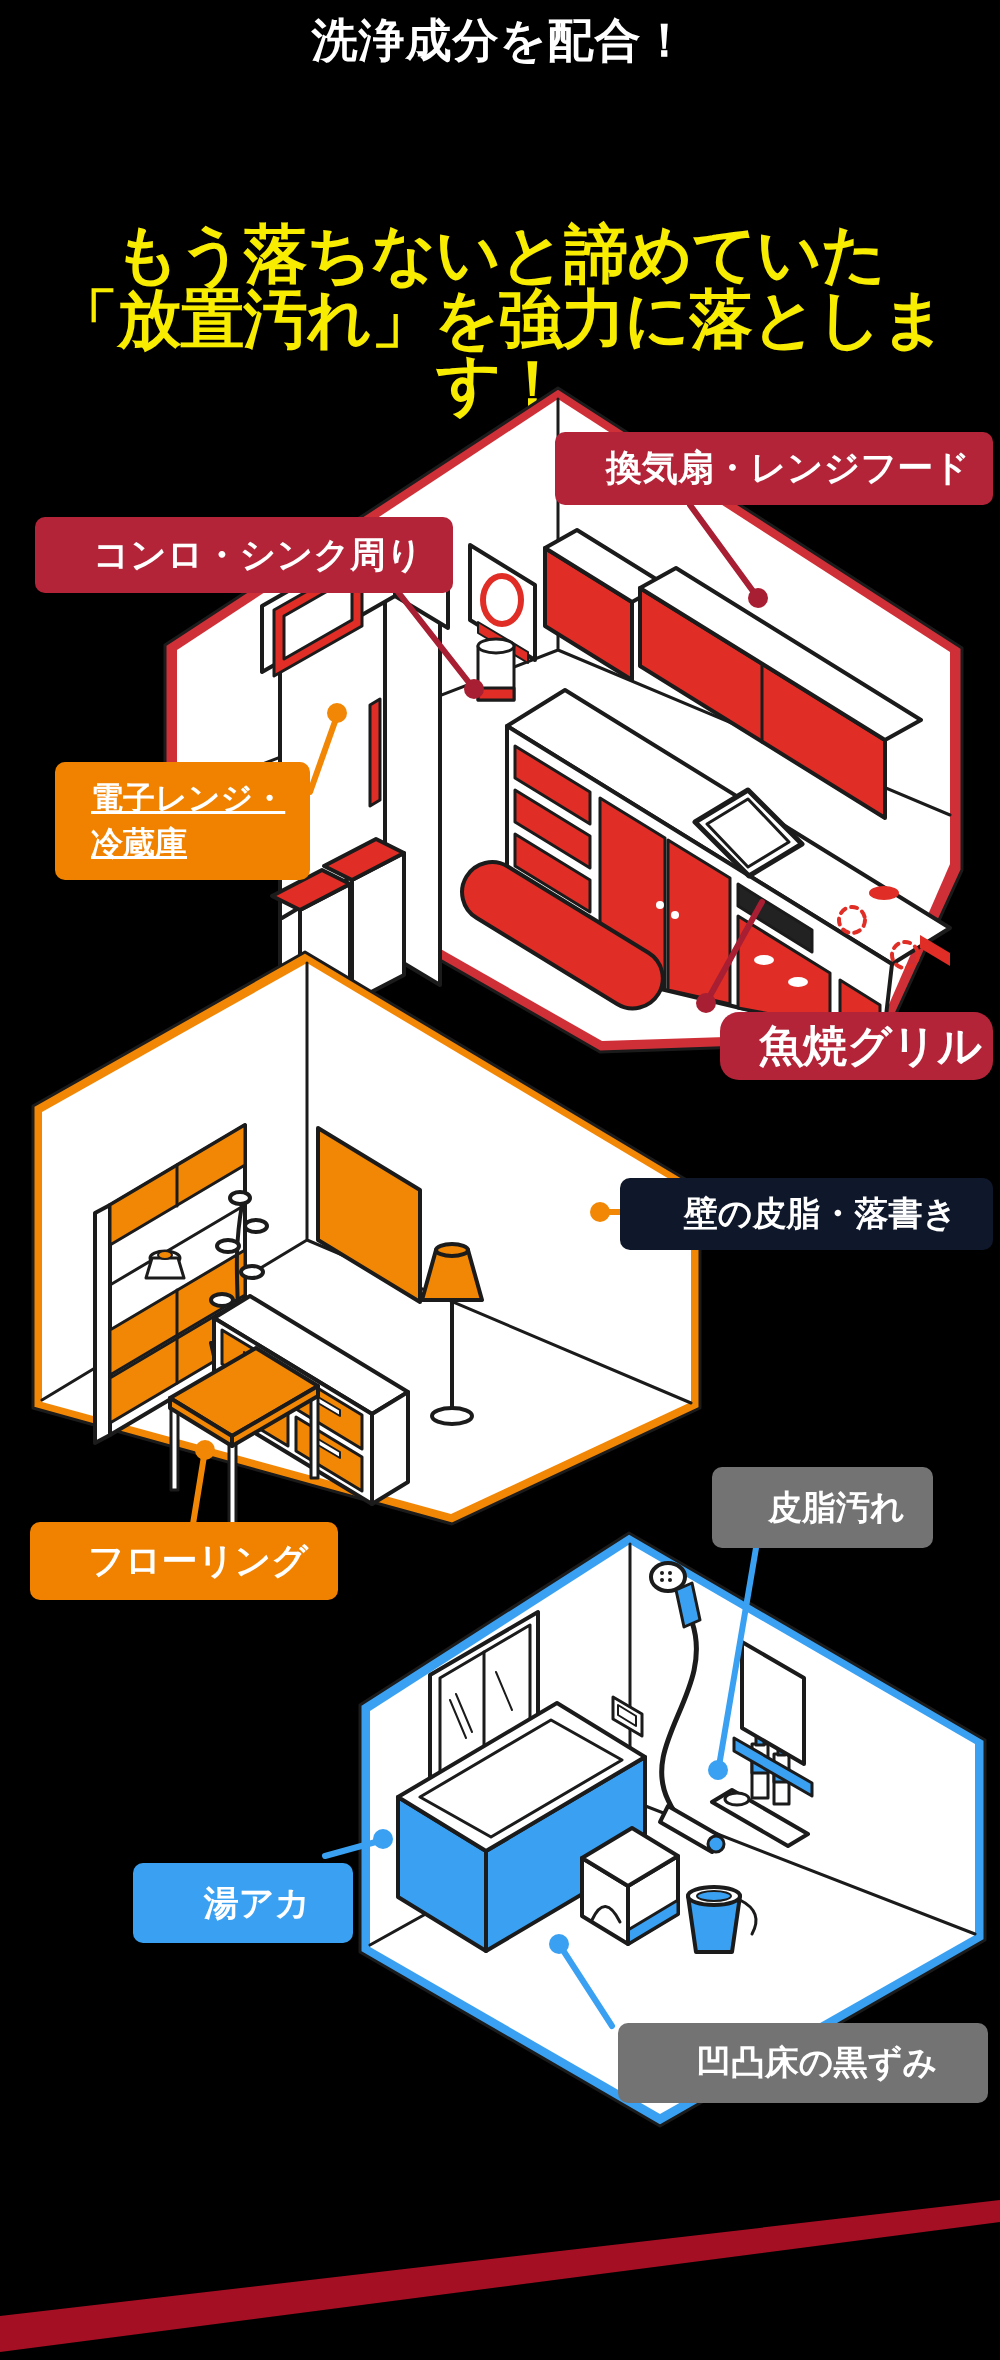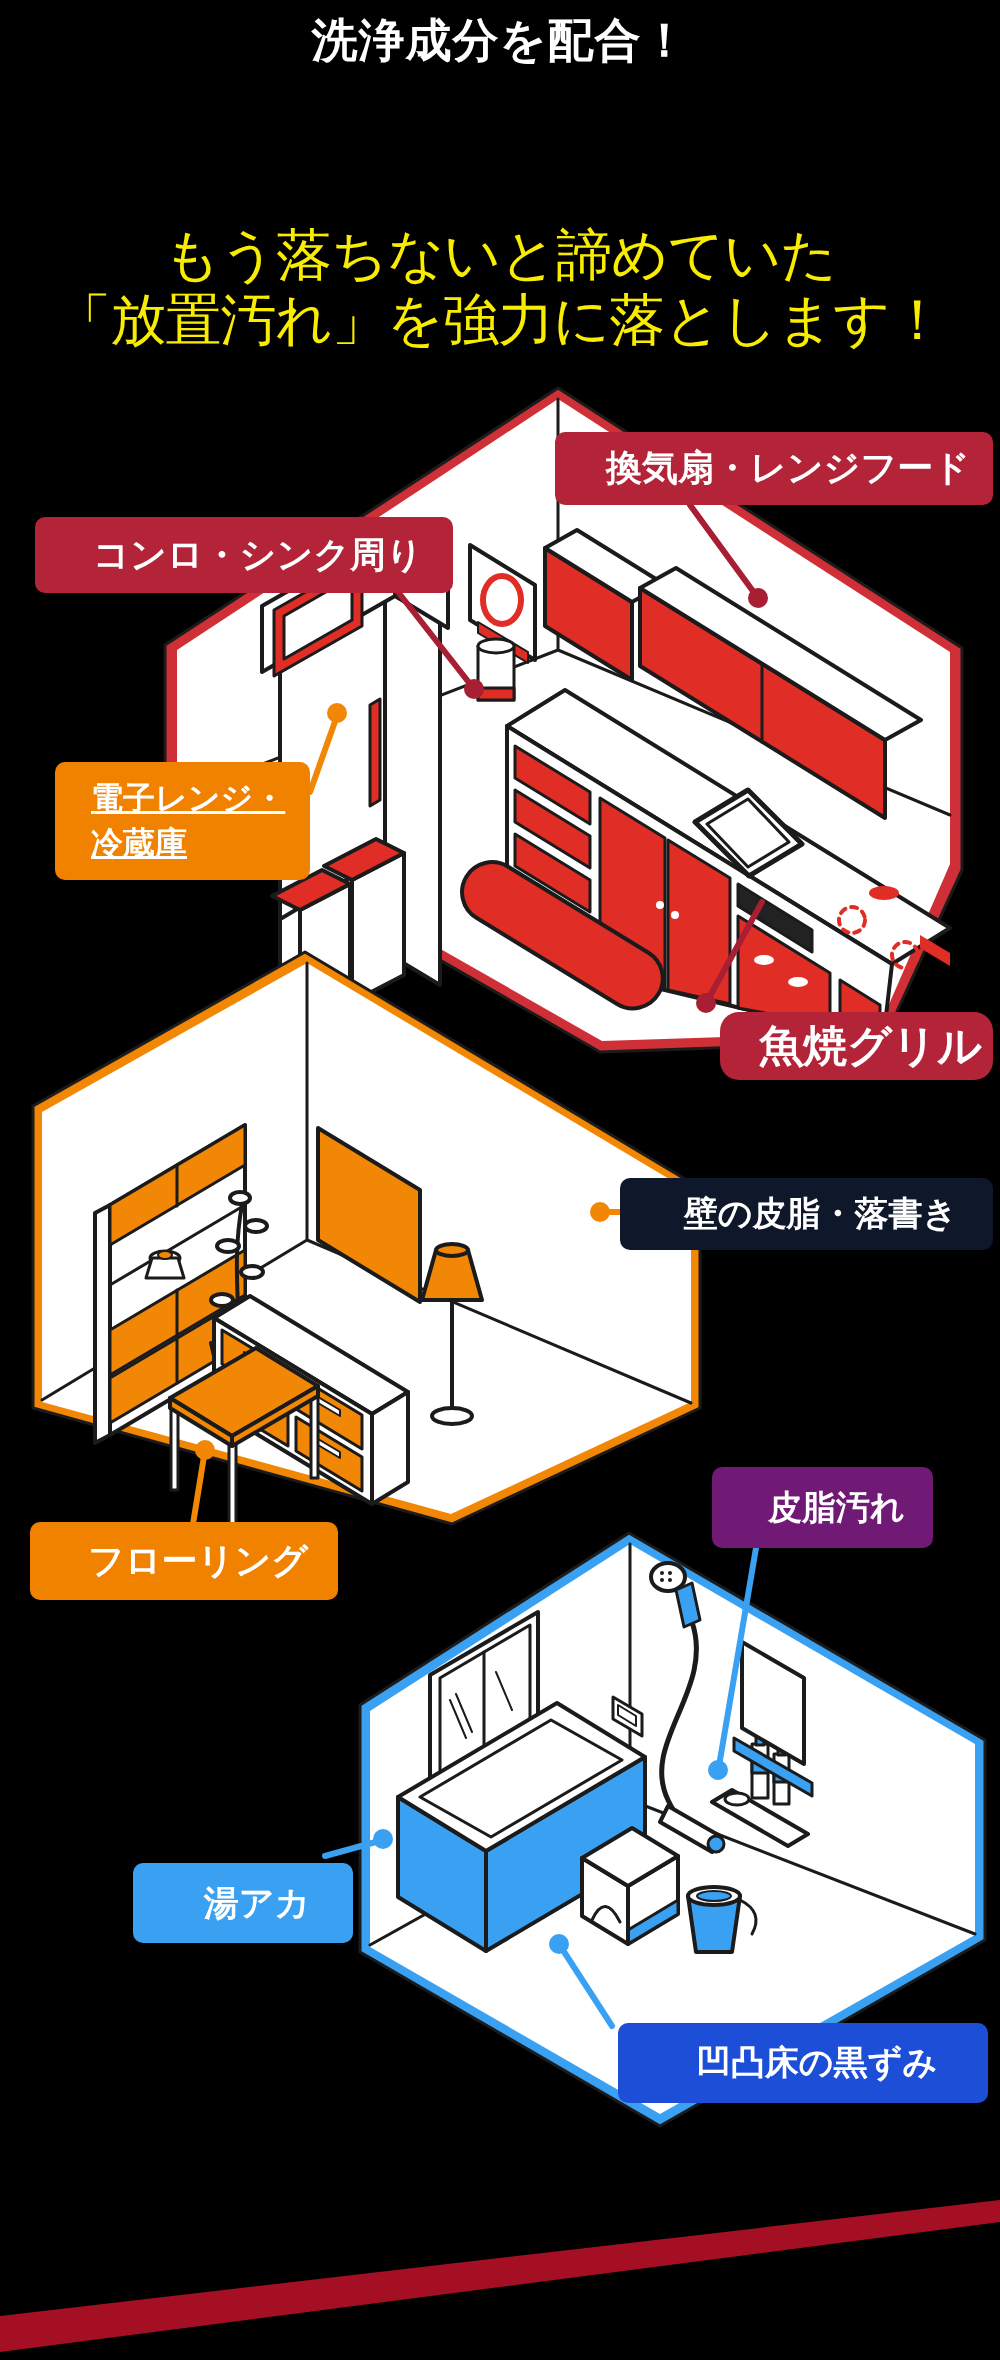--- a/index.html
+++ b/index.html
@@ -1,20 +1,20 @@
 <!DOCTYPE html>
 <html><head>
 <meta charset="utf-8">
 <style>
   html,body{margin:0;padding:0;background:#000;}
   .canvas{position:relative;width:1000px;height:2360px;background:#000;overflow:hidden;
           font-family:"DejaVu Sans","Liberation Sans",sans-serif;}
   .heading{position:absolute;left:0;width:1000px;text-align:center;font-weight:bold;}
   .heading-sub{top:2px;font-size:46px;line-height:77px;letter-spacing:1px;}
-  .heading-main{top:222px;font-size:56px;line-height:65px;letter-spacing:-1px;font-weight:400;}
+  .heading-main{top:222px;font-size:64px;line-height:65px;letter-spacing:-1px;font-weight:700;}
   .scene{position:absolute;left:0;top:0;}
   .callout{position:absolute;display:flex;align-items:center;justify-content:center;
            border-radius:10px;color:#fff;font-weight:800;white-space:pre-line;z-index:5;padding-left:28px;}
   #lbl-vent   {left:555px;top:432px;width:410px;height:73px;font-size:36px;}
   #lbl-stove  {left:35px;top:517px;width:390px;height:76px;font-size:36px;}
   #lbl-fridge {left:55px;top:762px;width:255px;height:118px;font-size:32px;justify-content:flex-start;padding-left:36px;box-sizing:border-box;line-height:1.4;text-align:left;text-decoration:underline;}
   #lbl-grill  {left:720px;top:1012px;width:245px;height:68px;font-size:44px;border-radius:19px;}
   #lbl-wall   {left:620px;top:1178px;width:345px;height:72px;font-size:34px;}
   #lbl-floor  {left:30px;top:1522px;width:280px;height:78px;font-size:36px;}
   #lbl-sebum  {left:712px;top:1467px;width:193px;height:81px;font-size:34px;}
@@ -278,17 +278,17 @@
     <polygon points="0,2316 1000,2200 1000,2222 0,2352" fill="#a50f23"></polygon>
   </svg>
 
   <div class="callout" id="lbl-vent" style="background-color: rgb(179, 36, 56);">換気扇・レンジフード</div>
   <div class="callout" id="lbl-stove" style="background-color: rgb(179, 36, 56);">コンロ・シンク周り</div>
   <div class="callout" id="lbl-fridge" style="background-color: rgb(240, 130, 0);">電子レンジ・
 冷蔵庫</div>
   <div class="callout" id="lbl-grill" style="background-color: rgb(179, 36, 56);">魚焼グリル</div>
   <div class="callout" id="lbl-wall" style="background-color: #0f172a;">壁の皮脂・落書き</div>
   <div class="callout" id="lbl-floor" style="background-color: rgb(240, 130, 0);">フローリング</div>
-  <div class="callout" id="lbl-sebum" style="background-color: #701a75;">皮脂汚れ</div>
+  <div class="callout" id="lbl-sebum" style="background-color: #737373;">皮脂汚れ</div>
   <div class="callout" id="lbl-yuaka" style="background-color: rgb(58, 161, 242);">湯アカ</div>
-  <div class="callout" id="lbl-uneven" style="background-color: #1d4ed8;">凹凸床の黒ずみ</div>
+  <div class="callout" id="lbl-uneven" style="background-color: #737373;">凹凸床の黒ずみ</div>
 
 </div>
 
 </body></html>

